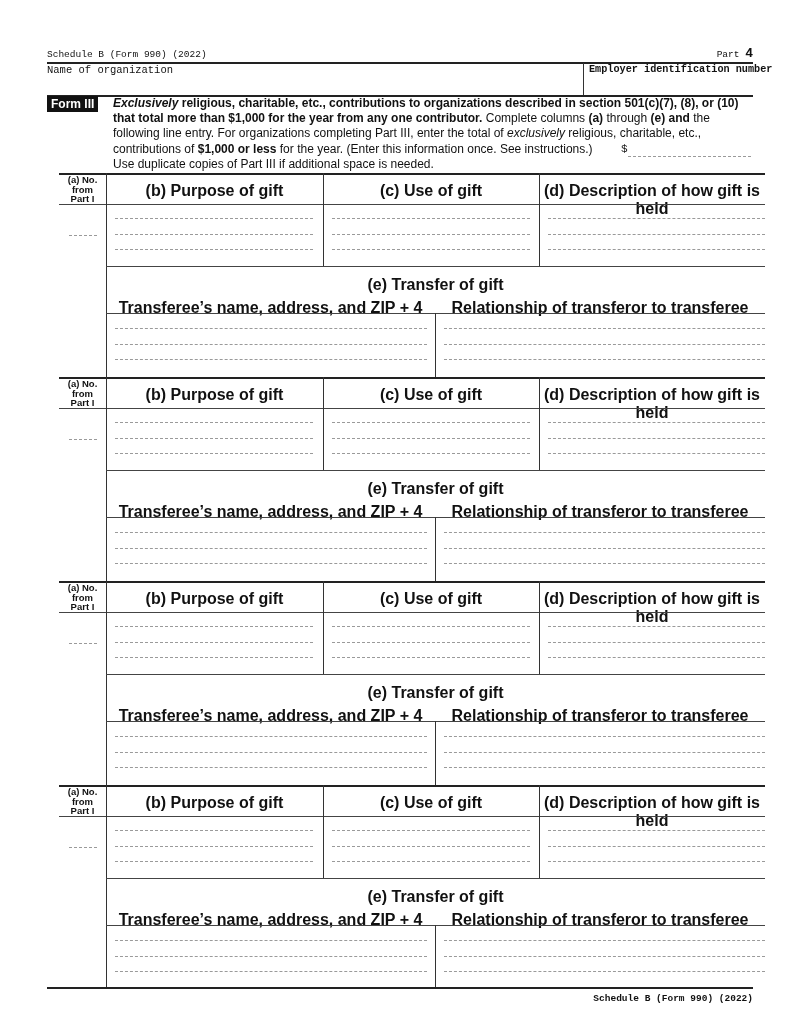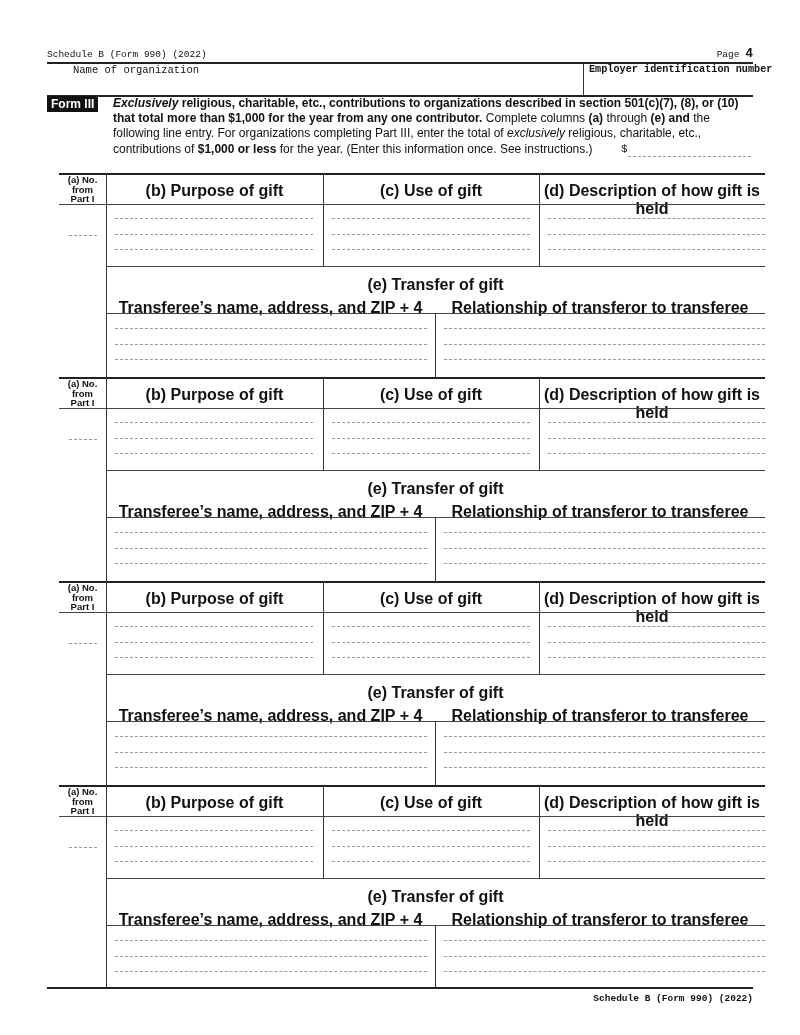--- a/index.html
+++ b/index.html
@@ -18,35 +18,36 @@
   .colhead { position: absolute; font-size: 16px; font-weight: bold; text-align: center; }
   .ahead { position: absolute; font-size: 9.5px; font-weight: bold; text-align: center; line-height: 9.5px; }
   .block { position: absolute; left: 12px; width: 800px; height: 204px; }
   .dollar-line { position: absolute; left: 628px; top: 154px; width: 123px; border-top: 1px dashed #9a9a9a; }
 </style>
 </head>
 <body>
 
 <div class="abs small" style="left:47px; top:49px;">Schedule B (Form 990) (2022)</div>
 <div class="abs" style="right:47px; top:46px; font-size:9.5px;">
-  <span>Page</span>
+  <span>Part</span>
   <span class="bold" style="font-size:13px;">4</span>
 </div>
 <div class="hline" style="left:47px; top:62px; width:706px; height:1.5px;"></div>
 
-<div class="abs" style="left:47px; top:64px; font-size:10.5px;margin-left:26px;">Name of organization</div>
+<div class="abs" style="left:47px; top:64px; font-size:10.5px;">Name of organization</div>
 <div class="abs" style="left:47px; top:78px; width:535px; height:16px;"></div>
 <div class="vline" style="left:583px; top:63px; height:32px;"></div>
 <div class="abs bold" style="left:589px; top:64px; font-size:10.2px;">Employer identification number</div>
 <div class="abs" style="left:589px; top:78px; width:160px; height:16px;"></div>
 <div class="hline" style="left:47px; top:95px; width:706px; height:1.5px;"></div>
 
 <div class="part-badge">Form III</div>
 <div class="intro">
   <div><i class="bold">Exclusively</i><b> religious, charitable, etc., contributions to organizations described in section 501(c)(7), (8), or (10) that total more than $1,000 for the year from any one contributor.</b><span> Complete columns </span><b>(a)</b><span> through </span><b>(e) and</b><span> the following line entry. For organizations completing Part III, enter the total of </span><i>exclusively</i><span> religious, charitable, etc., contributions of </span><b>$1,000 or less</b><span> for the year. (Enter this information once. See instructions.)</span></div>
+  <div>Use duplicate copies of Part III if additional space is needed.</div>
 </div>
 <div class="abs" style="left:621px; top:143px; font-size:11px;">$</div>
 <div class="abs" style="left:630px; top:141px; width:122px; height:14px;"></div>
 <div class="dollar-line" style="top:156px;"></div>
 
 <div id="blocks">
   <div class="block" style="top: 173px;">
     <div class="hline" style="left:47px; top:0; width:706px; height:1.5px;"></div>
 
     <div class="ahead" style="left:47px; top:2px; width:47px;">

